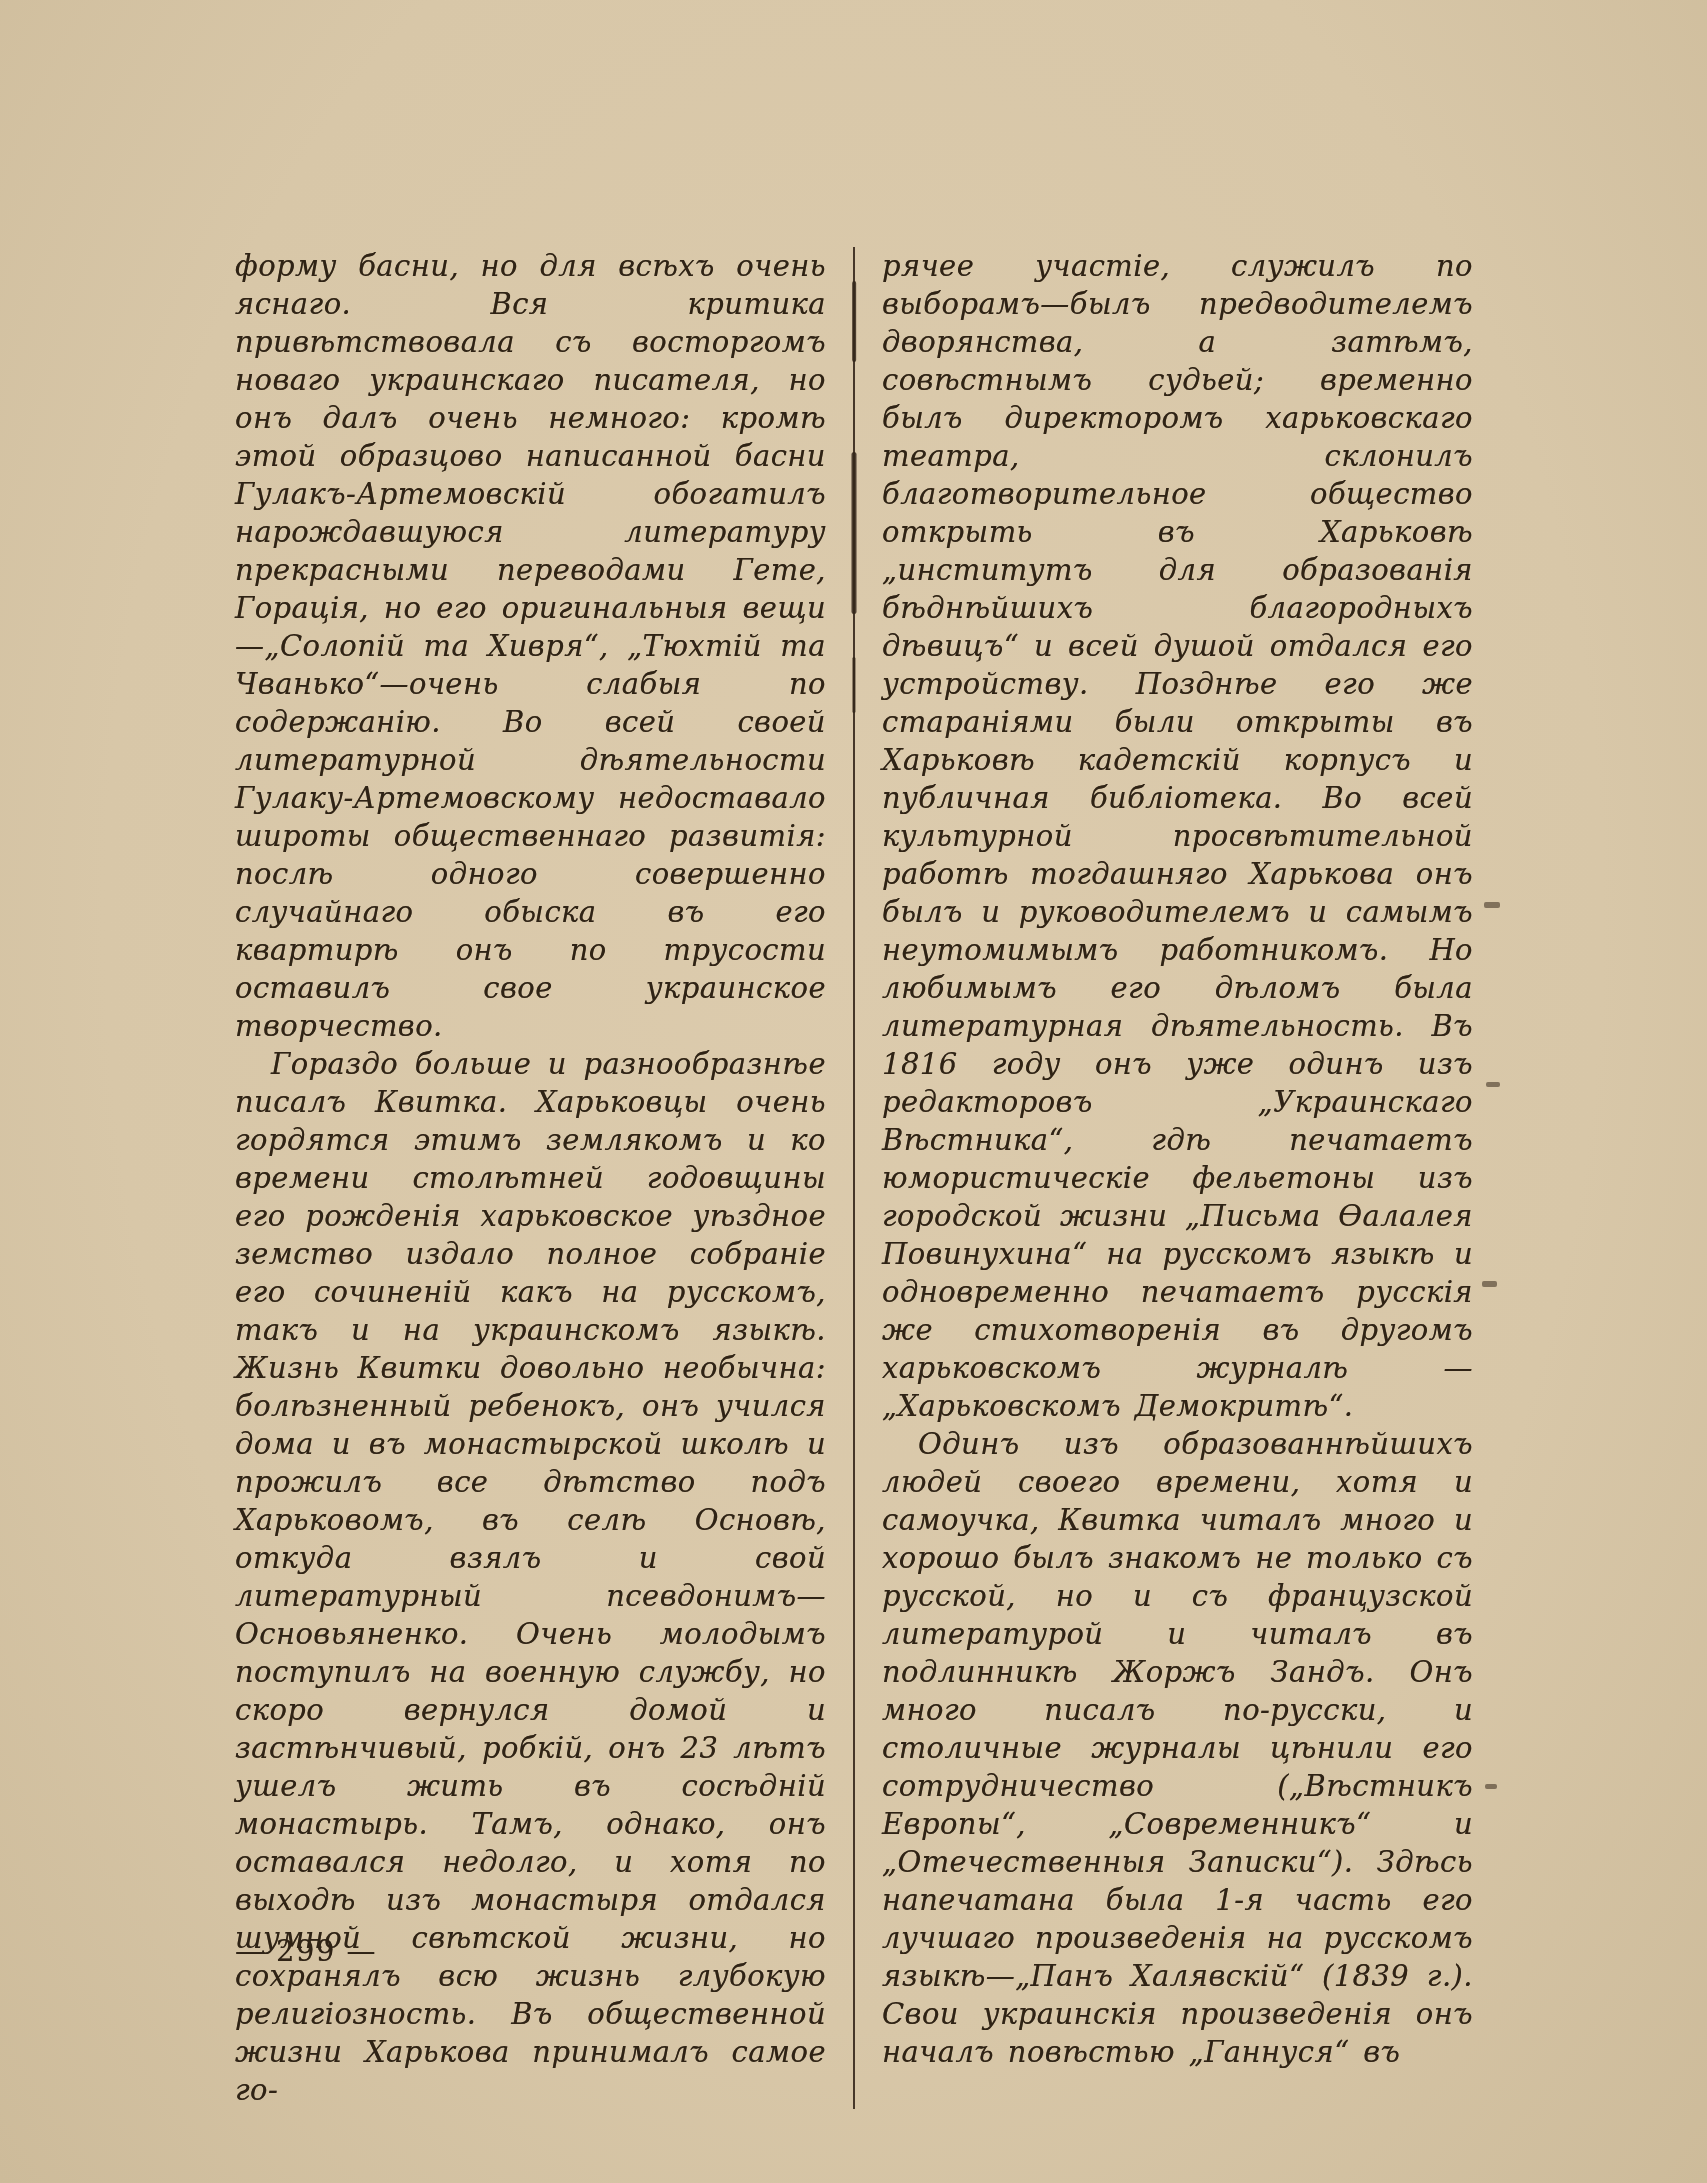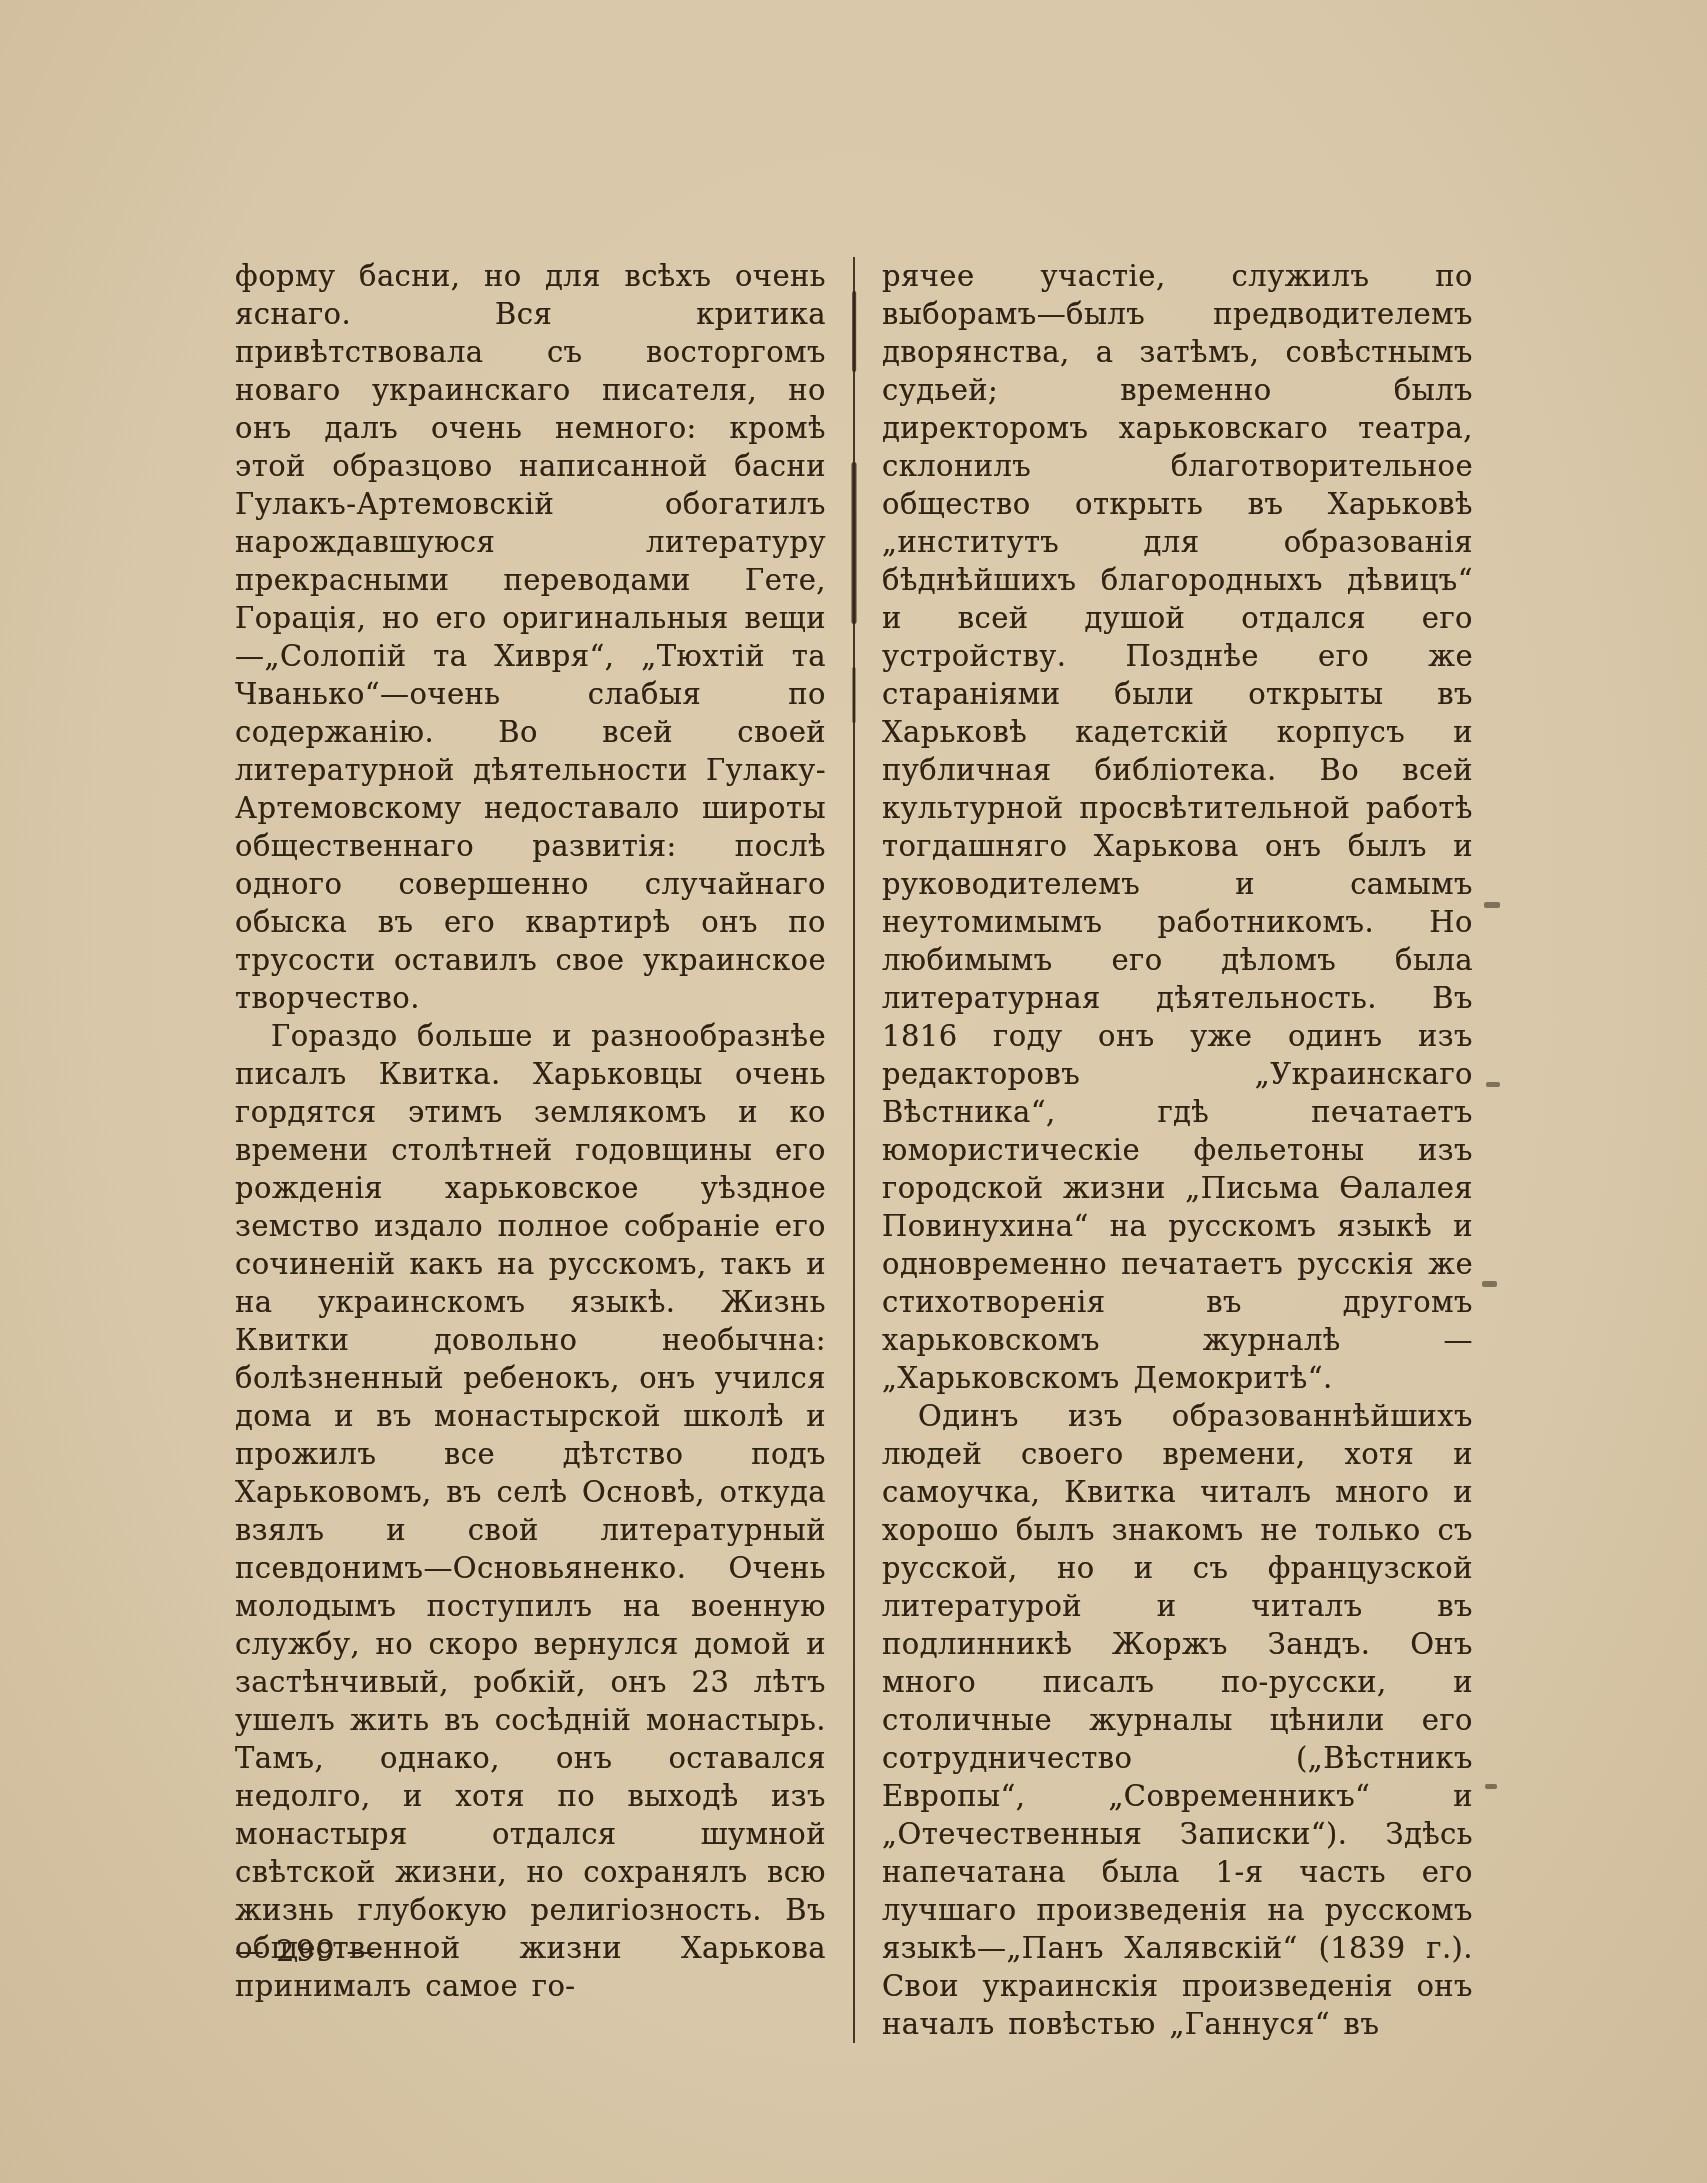--- a/index.html
+++ b/index.html
@@ -20,24 +20,25 @@
   .page {
     position: relative;
     width: 1707px;
     height: 2183px;
     background: radial-gradient(ellipse at 50% 42%, #dccbad 0%, var(--paper) 62%, #cdbb9a 100%);
     color: var(--ink);
   }
   .text-block {
     position: absolute;
     left: 235px;
-    top: 257px;
+    top: 247px;
     width: 1238px;
     display: flex;
     align-items: stretch;
+    font-style: italic;
   }
   .column {
     width: 591px;
     font-size: 29px;
     line-height: 38px;
     text-align: justify;
     letter-spacing: 0.015em;
     word-spacing: 0.14em;
     text-shadow: 0 0 0.4px rgba(47, 35, 21, 0.55);
   }

